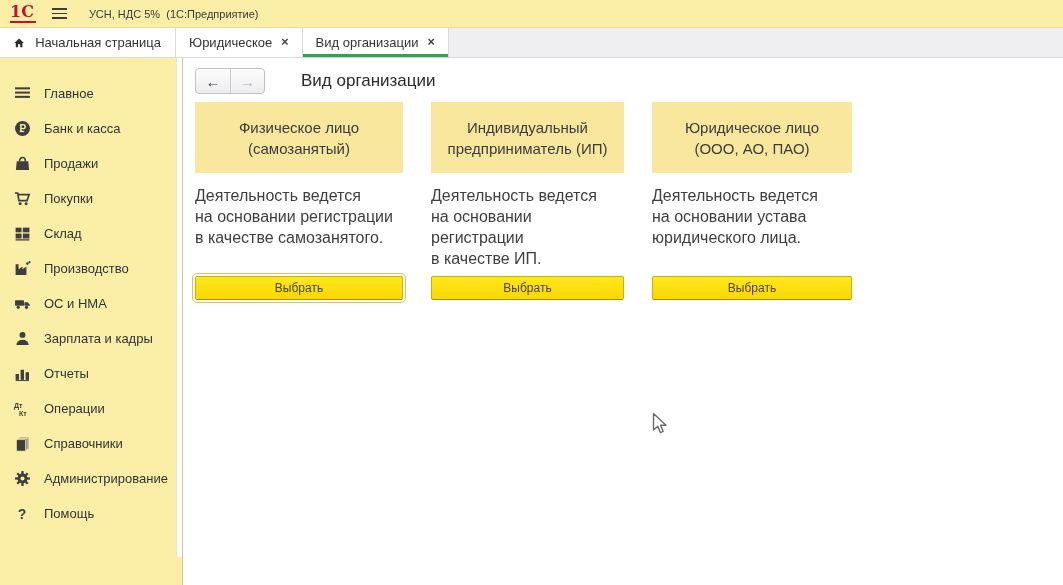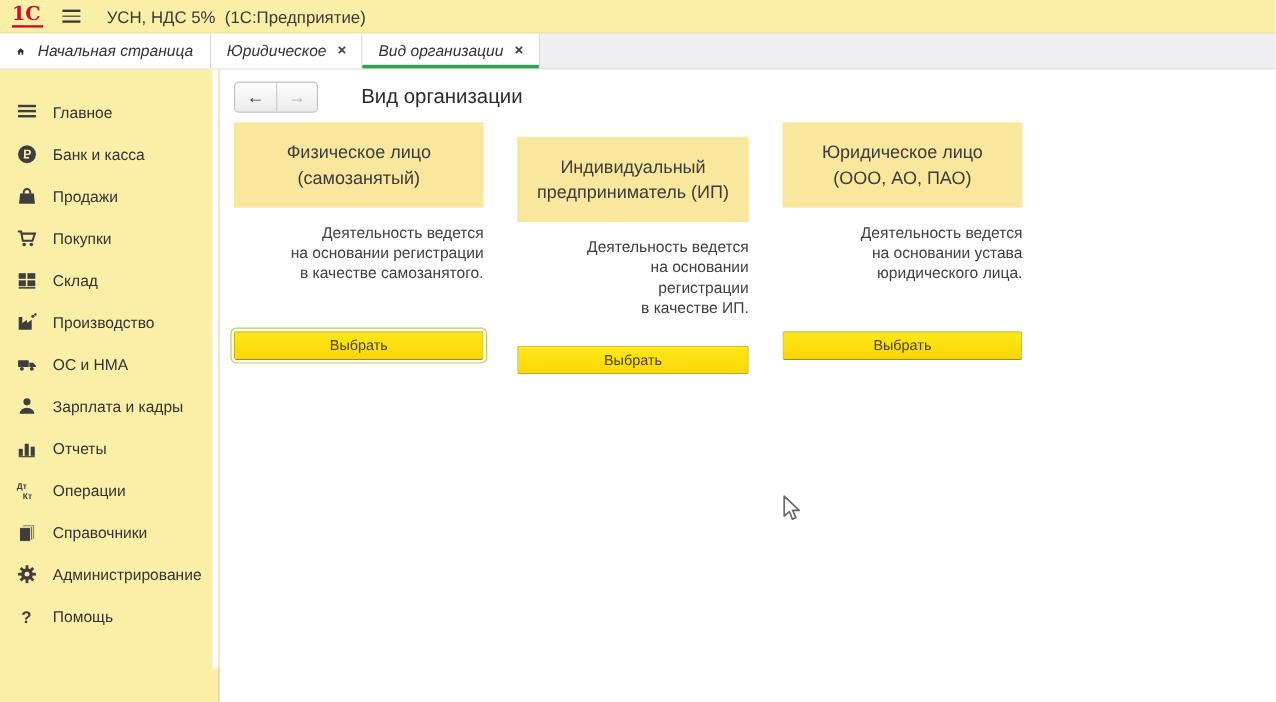--- a/index.html
+++ b/index.html
@@ -14,26 +14,26 @@
     height:28px; background:#FBEFA8; border-bottom:1px solid #E9DC9E;
     display:flex; align-items:center; padding-left:10px;
   }
   .logo {
     color:#C8102E; font-weight:bold; 
     font-family:"DejaVu Serif", serif; font-size:16px; line-height:1;
     border-bottom:2px solid #C8102E; padding:0 2px 1px 0; margin-right:16px;
   }
   .hamburger { display:inline-flex; flex-direction:column; gap:3px; margin-right:22px; cursor:pointer; }
   .hamburger i { display:block; width:15px; height:1.8px; background:#3C3C3C; }
-  .win-title { font-size:14px; color:#3A3A3A; white-space:pre; }
+  .win-title { font-size:11px; color:#3A3A3A; white-space:pre; }
 
   
   .tabbar {
     height:30px; background:#EFEFF1; border-bottom:1px solid #D9D9D9;
-    display:flex; align-items:stretch;font-style:italic;
+    display:flex; align-items:stretch;
   }
   .tab {
     position:relative; display:flex; align-items:center;
     background:#FFFFFF; border-right:1px solid #DADADA;
     padding:0 13px; font-size:13px; color:#333; cursor:pointer; white-space:nowrap;
   }
   .tab-home { padding:0 14px; width:176px; }
   .tab-home svg { margin-right:11px; }
   .tab-close { margin-left:9px; font-size:12.5px; font-weight:bold; color:#3F3F3F; cursor:pointer; line-height:1; }
   .tab-underline { position:absolute; left:0; right:0; bottom:0; height:3px; background:#2FA254; }
@@ -70,30 +70,30 @@
     font-family:"Liberation Sans", sans-serif;
   }
   .nav-btn.disabled { color:#B3B3B3; cursor:default; }
   .nav-btn + .nav-btn { border-left:1px solid #CDCDCD; }
   .page-title { font-size:17px; font-weight:400; color:#2B2B2B; margin-left:36px; }
 
   
   .cards { display:flex; gap:28px; margin-top:8px; }
   .card { display:flex; flex-direction:column; height:198px; }
   .card.c1 { width:208px; }
-  .card.c2 { width:193px;margin-top:12px; }
+  .card.c2 { width:193px; }
   .card.c3 { width:200px; }
   .card-header {
     background:#F9E79D; height:71px;
     display:flex; align-items:center; justify-content:center;
     text-align:center; font-size:15px; color:#3C3C3C;
     line-height:1.4; white-space:pre-line;
   }
   .card-desc {
-    margin-top:12px; text-align:right; font-size:13px; color:#3F3F3F;
+    margin-top:12px; text-align:left; font-size:16px; color:#3F3F3F;
     line-height:1.32; white-space:pre-line; flex:1;
   }
   .select-btn {
     margin-top:auto; height:24px; width:100%;
     background:linear-gradient(180deg,#FFE81A 0%,#FBD704 100%);
     border:1px solid #CDB100; border-bottom-color:#A89100; border-radius:2px;
     font-size:12px; color:#4A431A; cursor:pointer;
     font-family:"Liberation Sans", sans-serif;
   }
   .select-btn.focused { outline:1px solid #D9C258; outline-offset:2px; }

